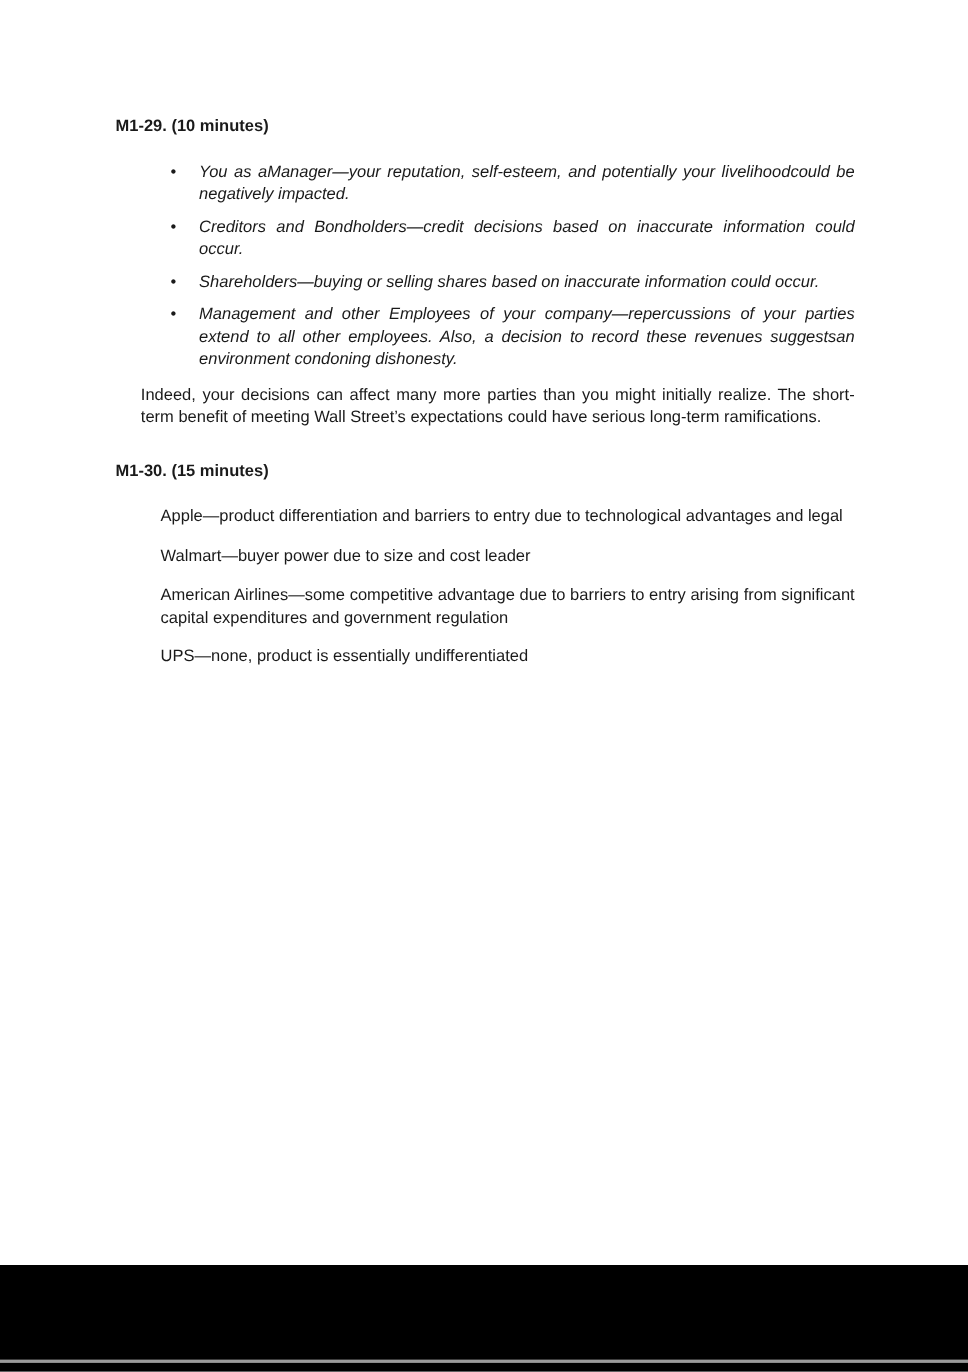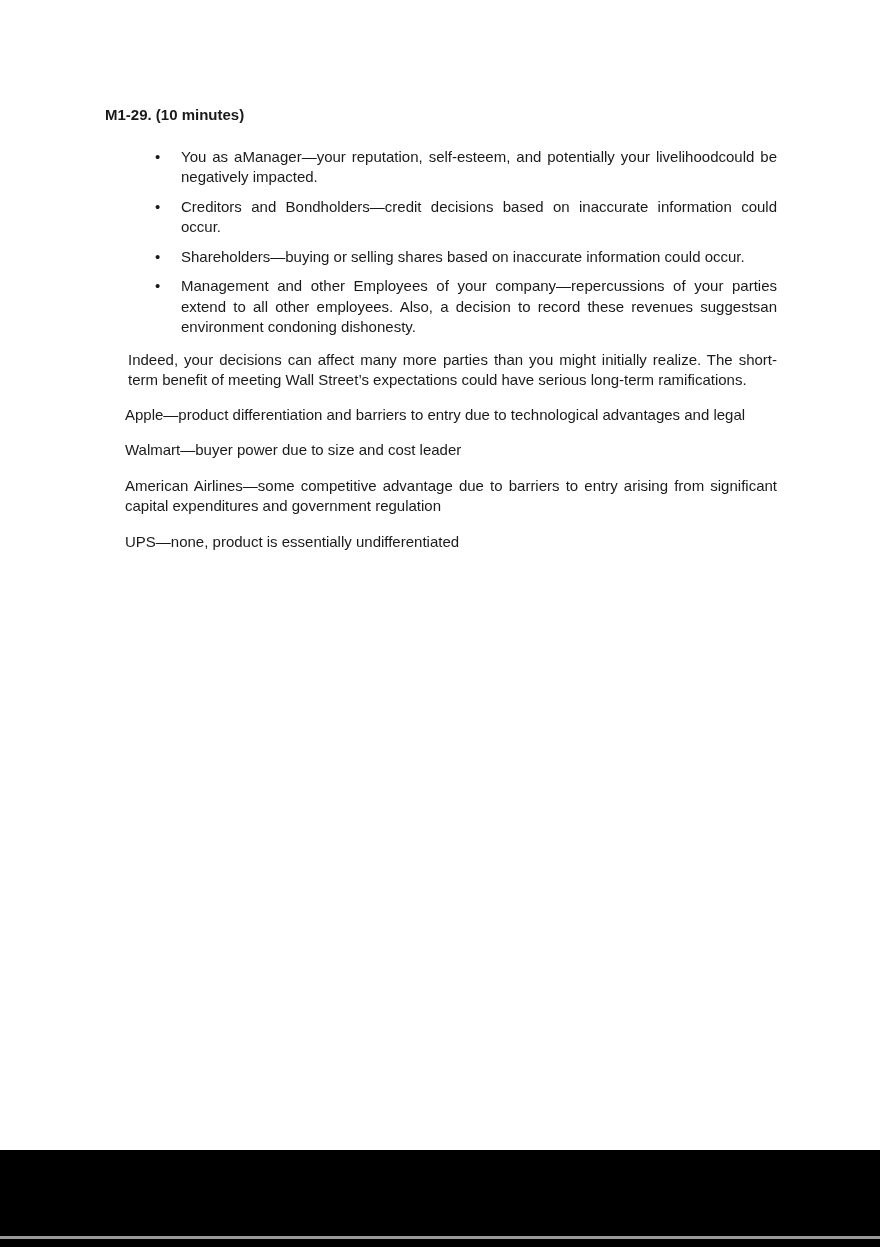--- a/index.html
+++ b/index.html
@@ -28,39 +28,40 @@
     margin: 0 0 21px 0;
   }
   .heading-2 {
     margin-top: 28px;
   }
   .para {
     margin: 0 0 14px 23px;
     text-align: justify;
   }
   .para-m130 {
-    margin: 0 0 15px 20px;
+    margin: 0 0 15px 41px;
     text-align: justify;
   }
   .bullets {
     list-style: none;
     margin: 7px 0 12px 0;
     padding: 0 0 0 50px;
   }
   .bullet-item {
     display: flex;
     margin-bottom: 9px;
   }
   .marker {
     flex: 0 0 26px;
     width: 26px;
   }
   .bullet-text {
     flex: 1;
     text-align: justify;
+    font-style: italic;
   }
   .footer-bar {
     position: absolute;
     left: 0;
     bottom: 0;
     width: 880px;
     height: 97px;
   }
   .footer-line {
     position: absolute;
@@ -93,20 +94,21 @@
         <span class="bullet-text">Shareholders—buying or selling shares based on inaccurate information could occur.</span>
       </li>
       <li class="bullet-item">
         <span class="marker">•</span>
         <span class="bullet-text">Management and other Employees of your company—repercussions of your parties extend to all other employees. Also, a decision to record these revenues suggestsan environment condoning dishonesty.</span>
       </li>
     </ul>
 
     <p class="para">Indeed, your decisions can affect many more parties than you might initially realize. The short-term benefit of meeting Wall Street’s expectations could have serious long-term ramifications.</p>
 
+    <div class="heading heading-2">M1-30. (15 minutes)</div>
 
     <p class="para-m130">Apple—product differentiation and barriers to entry due to technological advantages and legal</p>
     <p class="para-m130">Walmart—buyer power due to size and cost leader</p>
     <p class="para-m130">American Airlines—some competitive advantage due to barriers to entry arising from significant capital expenditures and government regulation</p>
     <p class="para-m130">UPS—none, product is essentially undifferentiated</p>
 
   </div>
 
   <div class="footer-bar" style="background: rgb(0, 0, 0);">
     <div class="footer-line" style="background: rgb(154, 154, 154);"></div>

